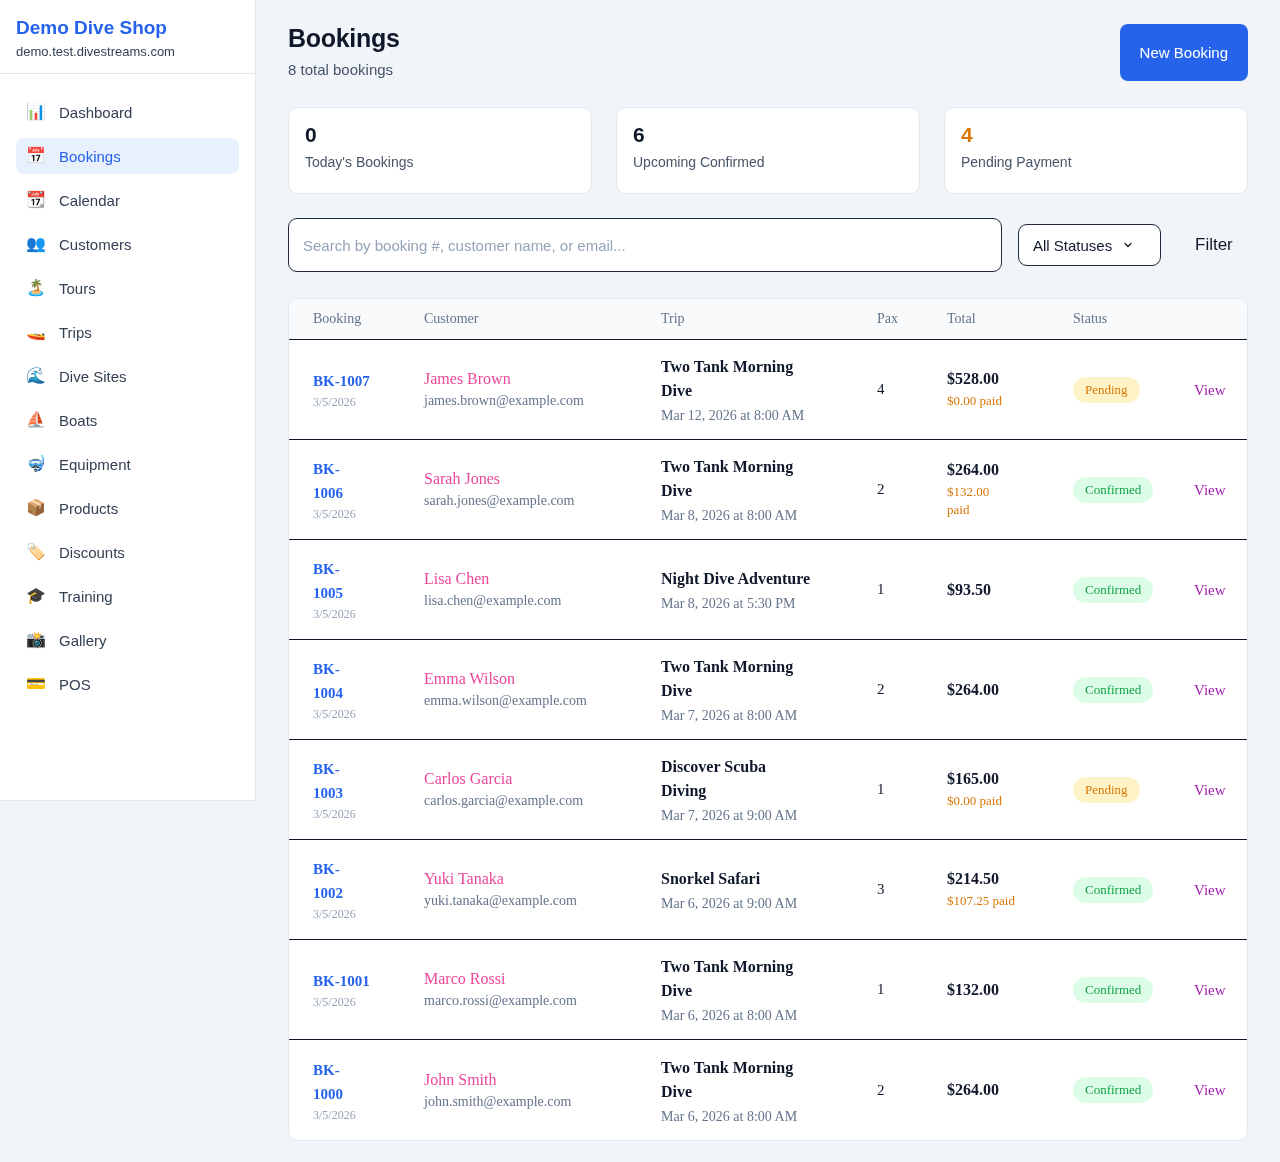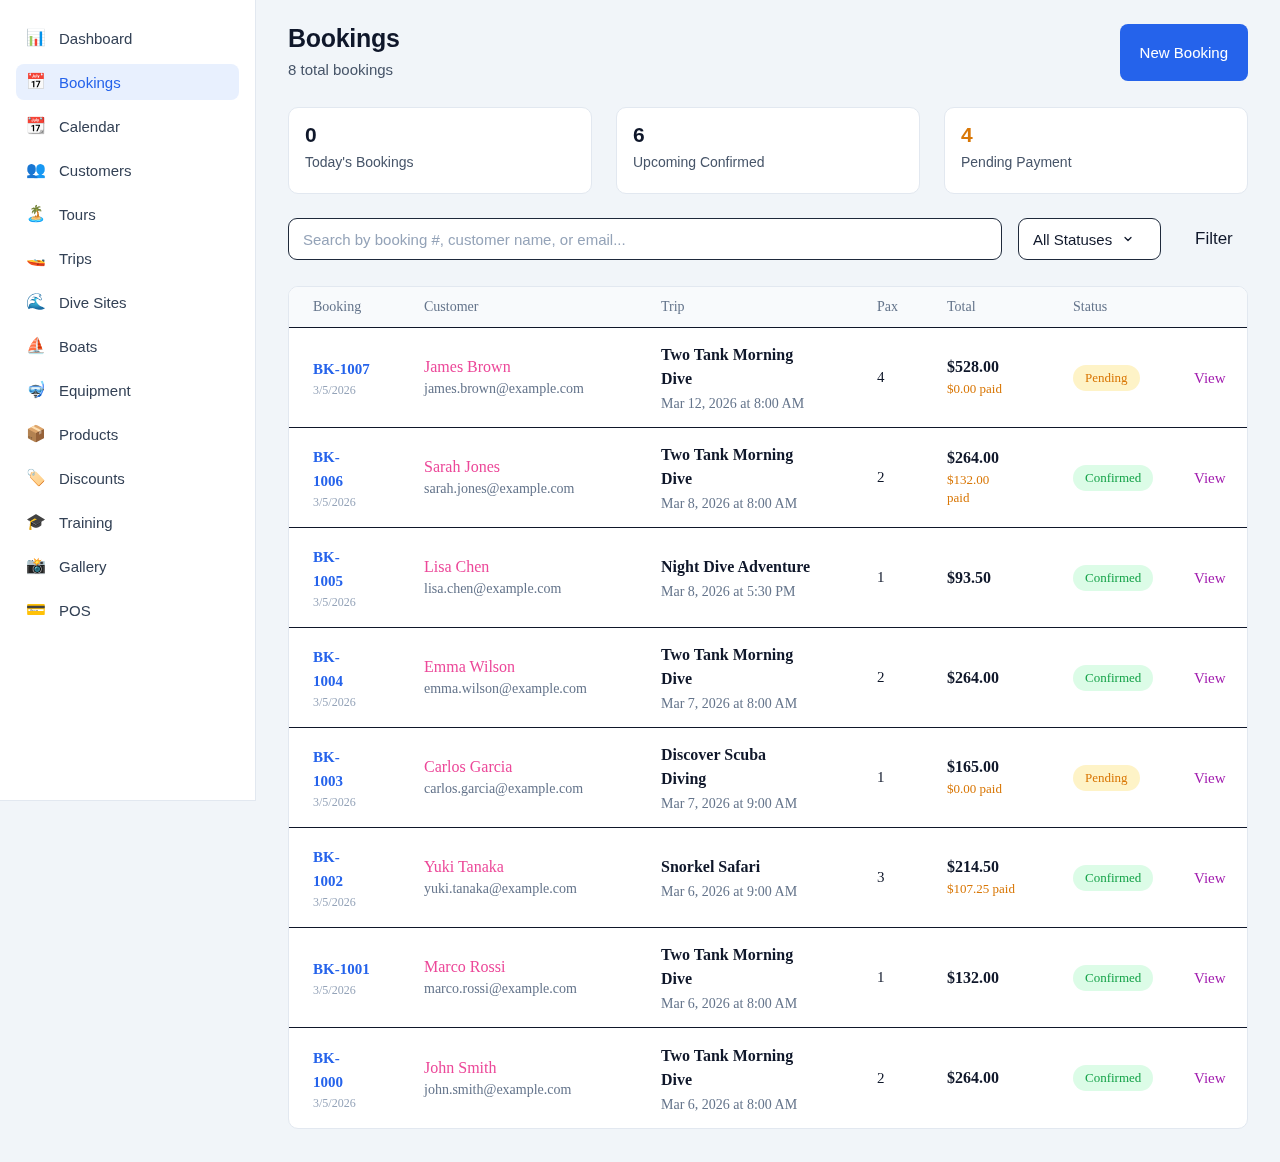--- a/index.html
+++ b/index.html
@@ -62,21 +62,21 @@
   .stat-card {
     background:#ffffff; border:1px solid #e2e8f0; border-radius:10px;
     padding:15px 16px; height:87px;
   }
   .stat-value { font-size:21px; font-weight:700; color:#0f172a; }
   .stat-card .stat-value.warning { color:#d97706; }
   .stat-label { margin-top:7px; font-size:14px; color:#475569; }
   
   .filter-row { display:flex; align-items:center; margin-bottom:26px; }
   .search-input {
-    flex:0 0 714px; height:42px;
+    flex:0 0 714px; height:54px;
     border:1.5px solid #1e293b; border-radius:9px;
     padding:0 14px; font-family:inherit; font-size:15px; color:#0f172a;
     background:#ffffff; outline:none;
   }
   .search-input::placeholder { color:#94a3b8; }
   .select-box {
     margin-left:16px; height:42px; min-width:143px;
     border:1.5px solid #1e293b; border-radius:9px; background:#ffffff;
     display:flex; align-items:center; gap:10px; padding:0 12px 0 14px;
     font-size:15px; color:#0f172a; cursor:pointer;
@@ -119,20 +119,24 @@
     font-size:13px; font-weight:500;
   }
   .badge.pending { background:#fef3c7; color:#d97706; }
   .badge.confirmed { background:#dcfce7; color:#16a34a; }
   .view-link { color:#a21caf; font-size:15px; font-weight:500; cursor:pointer; text-decoration:none;margin-top:43px; }
 </style>
 </head>
 <body>
 
 <aside class="sidebar">
+  <div class="brand">
+    <div class="brand-name">Demo Dive Shop</div>
+    <div class="brand-domain">demo.test.divestreams.com</div>
+  </div>
 
   <nav class="nav">
 
       <div class="nav-item">
         <span class="nav-icon">📊</span>
         <span class="nav-label">Dashboard</span>
       </div>
 
       <div class="nav-item active">
         <span class="nav-icon">📅</span>

